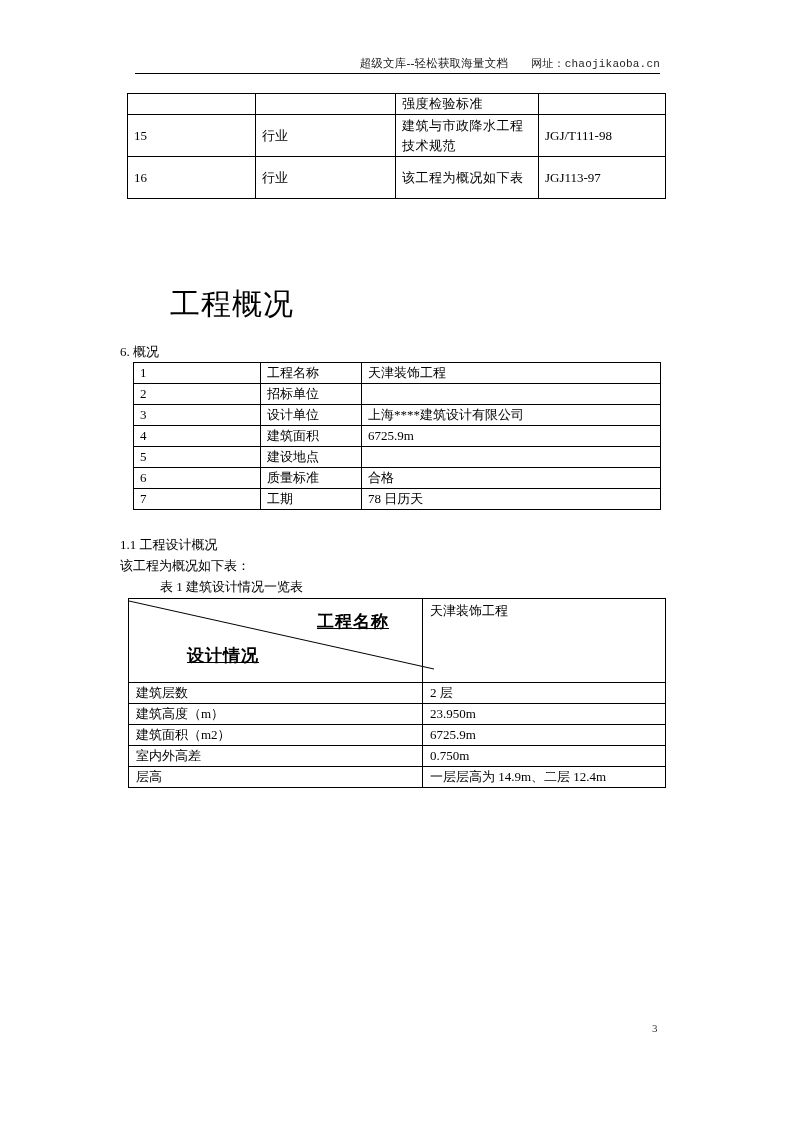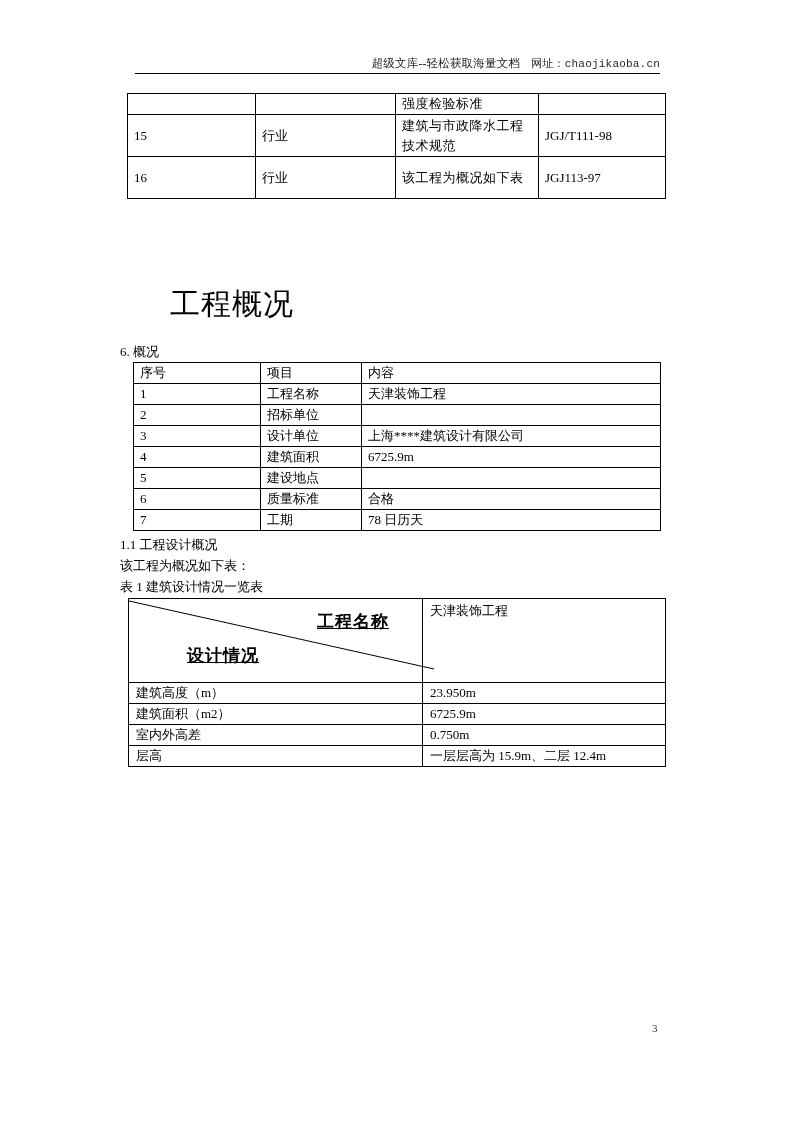--- a/index.html
+++ b/index.html
@@ -1,20 +1,20 @@
 <!DOCTYPE html>
 <html><head>
   <meta charset="utf-8">
   <style>
     html, body { margin:0; padding:0; background:#ffffff; }
     body { width:793px; height:1122px; position:relative; overflow:hidden;
       font-family:"Liberation Serif","DejaVu Serif",serif; color:#000; }
     .header { position:absolute; left:135px; top:56px; width:525px; text-align:right;
       font-size:11.5px; color:#222; letter-spacing:0.2px; }
-    .header .url { font-family:"Liberation Mono","DejaVu Sans Mono",monospace; font-size:11px; margin-left:8px; }
+    .header .url { font-family:"Liberation Mono","DejaVu Sans Mono",monospace; font-size:11px; margin-left:20px; }
     .header-rule { position:absolute; left:135px; top:73px; width:525px; height:0; border-top:1.2px solid #000; }
 
     table { border-collapse:collapse; position:absolute; font-size:13px; }
     td { border:1px solid #000; padding:0 6px; vertical-align:middle; line-height:20px; }
 
     #t1 { left:127px; top:93px; width:539px; }
     #t1 td { height:20px; }
     #t1 .c1 { width:115px; } #t1 .c2 { width:127px; } #t1 .c3 { width:132px; } #t1 .c4 { width:114px; }
     #t1 tr.tall td { height:41px; }
     #t1 .c3 { padding:0 4px 0 6px; letter-spacing:0.5px; }
@@ -68,25 +68,20 @@
   </tr>
 </tbody>
   </table>
 
 <div class="title">工程概况</div>
 
 <div class="para" style="top:343px;">6. 概况</div>
 
 <table id="t2">
   <tbody>
-      <tr>
-    <td class="c1">序号</td>
-    <td class="c2">项目</td>
-    <td>内容</td>
-  </tr>
   <tr>
     <td class="c1">1</td>
     <td class="c2">工程名称</td>
     <td>天津装饰工程</td>
   </tr>
   <tr>
     <td class="c1">2</td>
     <td class="c2">招标单位</td>
     <td></td>
   </tr>
@@ -113,46 +108,50 @@
   <tr>
     <td class="c1">7</td>
     <td class="c2">工期</td>
     <td>78  日历天</td>
   </tr>
 </tbody>
   </table>
 
 <div class="para" style="top:536px;">1.1  工程设计概况</div>
 <div class="para" style="top:557px;">该工程为概况如下表：</div>
-<div class="para" style="top:578px;">表 1  建筑设计情况一览表</div>
+<div class="para" style="top:578px;margin-left:40px;">表 1  建筑设计情况一览表</div>
 
 <table id="t3">
   <tbody>
       <tr>
     <td class="hdr c1">
       <svg class="diag" viewBox="0 0 305 70" width="305" height="70">
         <line x1="0" y1="2" x2="305" y2="70" stroke="#000" stroke-width="1"></line>
       </svg>
       <span class="hdr-a">工程名称</span>
       <span class="hdr-b">设计情况</span>
     </td>
     <td class="c2">天津装饰工程</td>
+  </tr>
+  <tr>
+    <td class="c1">建筑层数</td>
+    <td>2  层</td>
   </tr>
   <tr>
     <td class="c1">建筑高度（m）</td>
     <td>23.950m</td>
   </tr>
   <tr>
     <td class="c1">建筑面积（m2）</td>
     <td>6725.9m</td>
   </tr>
   <tr>
     <td class="c1">室内外高差</td>
     <td>0.750m</td>
   </tr>
   <tr>
     <td class="c1">层高</td>
-    <td>一层层高为 15.9m、二层 12.4m</td>
+    <td>一层层高为 14.9m、二层 12.4m</td>
   </tr>
 </tbody>
   </table>
 
 <div class="pagenum">3</div>
 
 </body></html>

